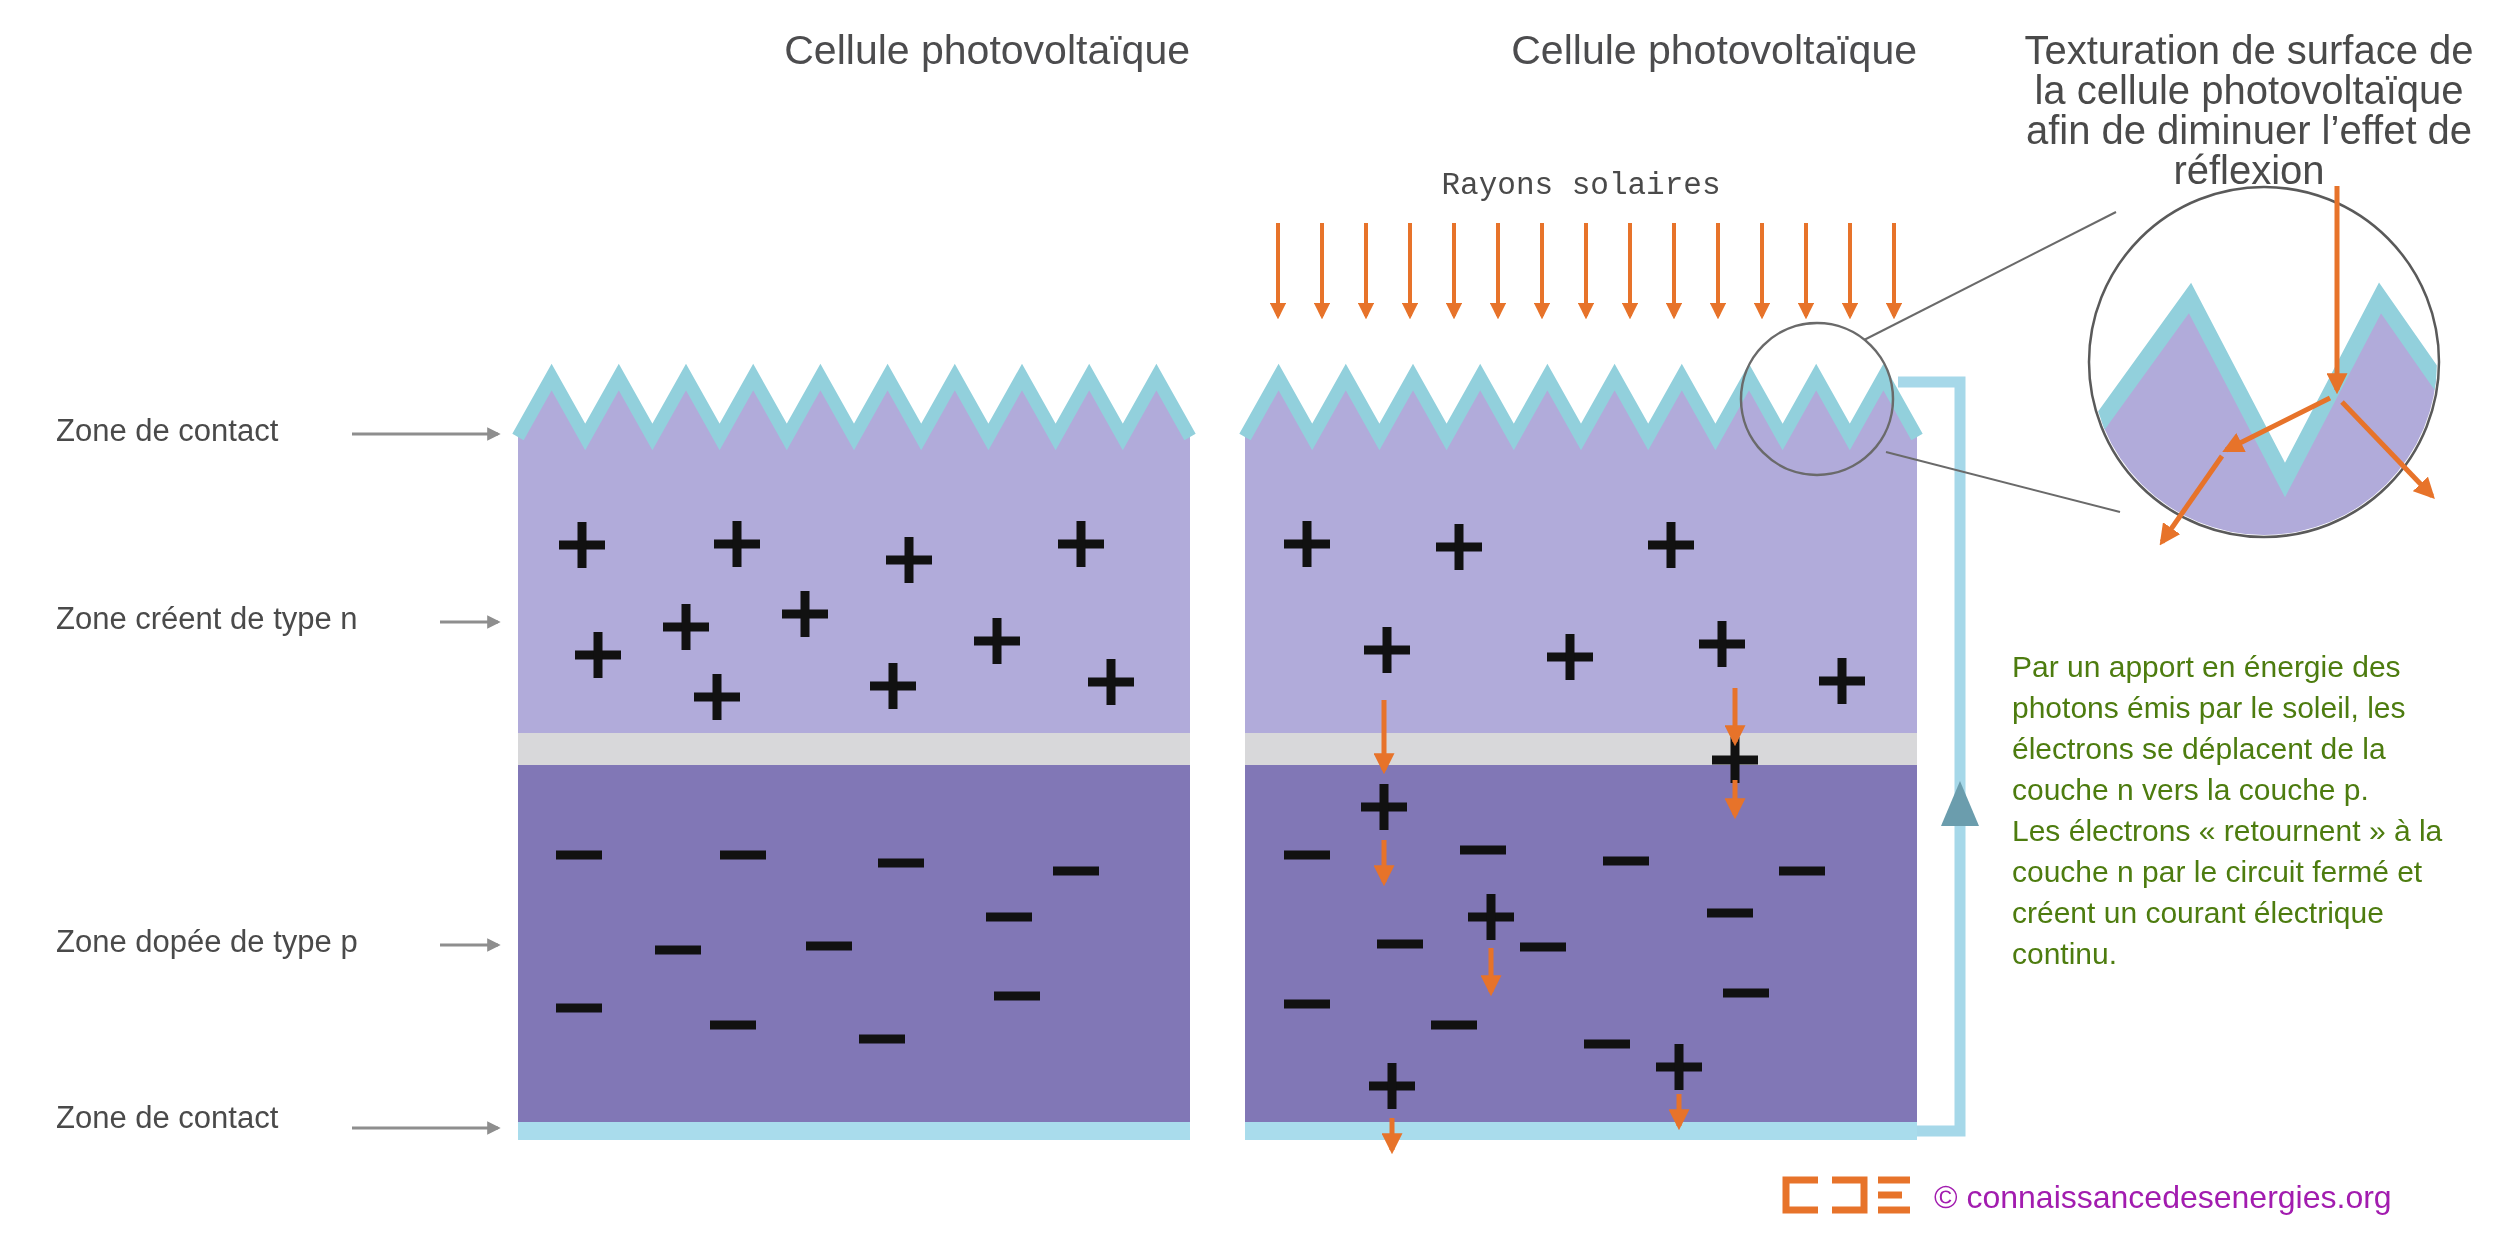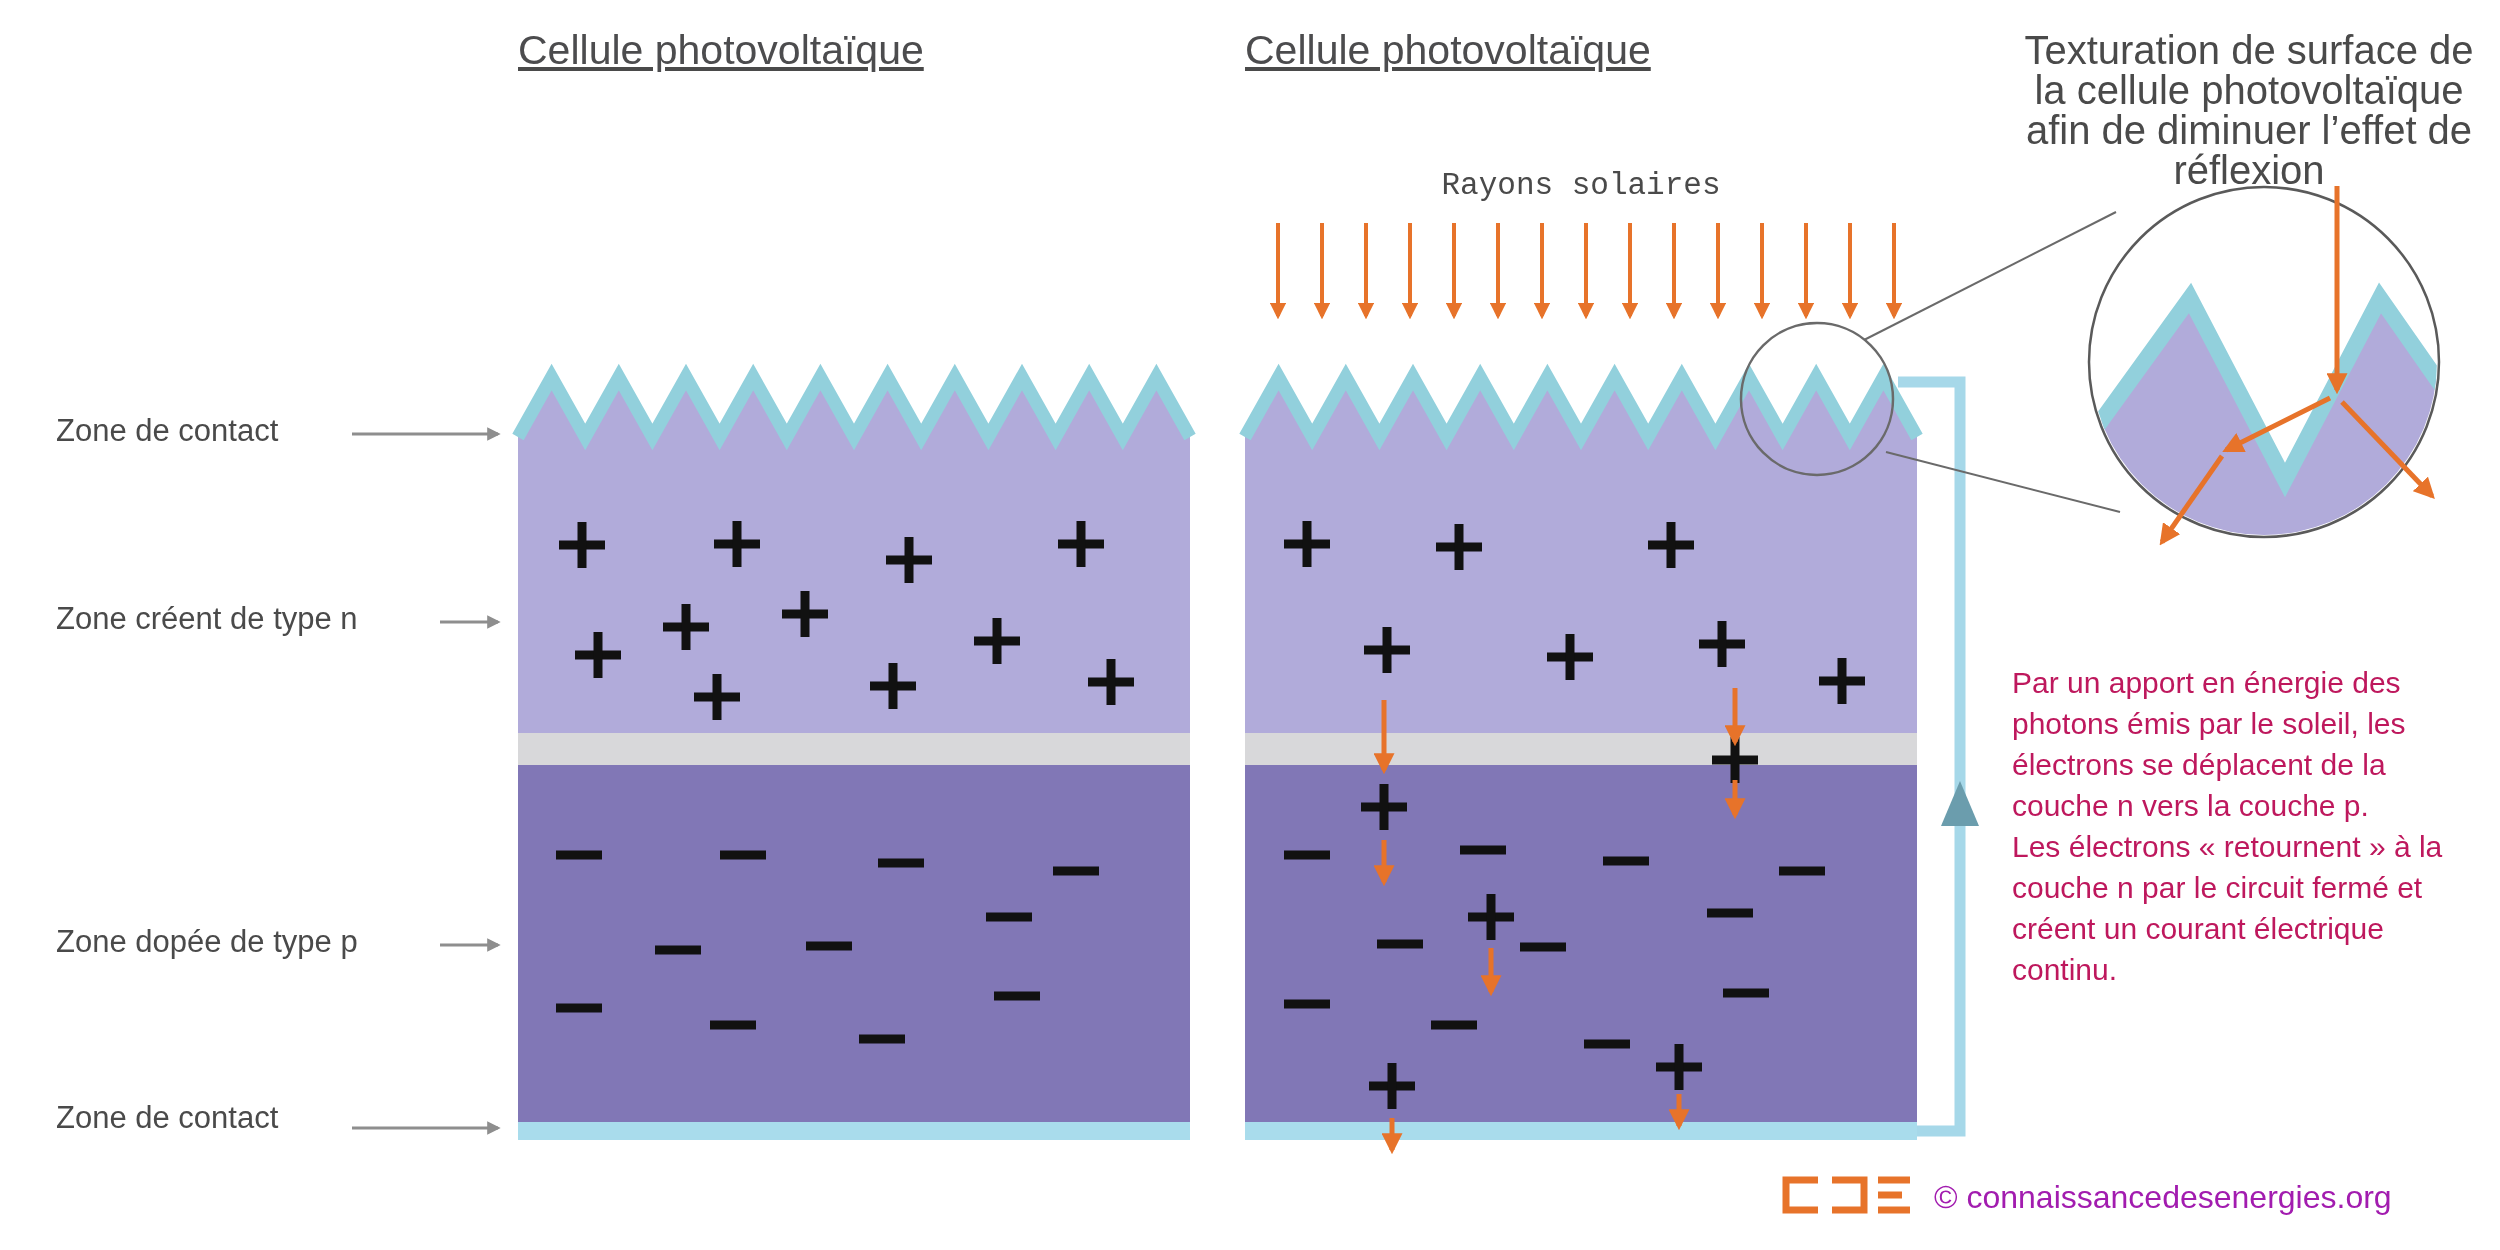--- a/index.html
+++ b/index.html
@@ -1,30 +1,30 @@
 <!DOCTYPE html>
 <html><head>
 <meta charset="utf-8">
 <style>
   html,body{margin:0;padding:0;}
   body{
     width:2500px;height:1250px;position:relative;background:#ffffff;overflow:hidden;
     font-family:"Liberation Sans", sans-serif;color:#4a4a4a;
   }
   .abs{position:absolute;}
-  .panel-title{width:672px;text-align:left;top:26px;text-decoration:underline;}
+  .panel-title{width:672px;text-align:right;top:26px;}
   .panel-title .t{font-size:41px;font-weight:500;color:#4c4c4e;line-height:48px;}
   .panel-title .s{font-size:31px;color:#6f6f6f;line-height:40px;}
   #title-left{left:518px;}
   #title-right{left:1245px;}
   #rays-label{left:1245px;width:672px;top:168px;text-align:center;font-size:31px;color:#4a4a4a;font-family:Liberation Mono, monospace;}
   #inset-caption{left:2010px;width:478px;top:30px;text-align:center;font-size:40px;line-height:40px;color:#4a4a4a;}
   .zone-label{left:56px;font-size:31px;color:#4a4a4a;white-space:nowrap;}
   #zl-1{top:413px;} #zl-2{top:601px;} #zl-3{top:924px;} #zl-4{top:1100px;}
-  #explanation{left:2012px;width:475px;top:646px;font-size:30px;line-height:41px;color:#be185d;margin-top:16px;}
+  #explanation{left:2012px;width:475px;top:646px;font-size:30px;line-height:41px;color:#4d7c0f;}
   #explanation .p2{margin-top:0px;}
   #copyright{left:1934px;top:1179px;font-size:32px;color:#a21caf;}
   svg{position:absolute;left:0;top:0;}
 </style>
 </head>
 <body>
 
 <svg id="canvas" width="2500" height="1250" viewBox="0 0 2500 1250">
   <defs>
     <marker id="arrO" viewBox="0 0 10 10" refX="8" refY="5" markerWidth="4.2" markerHeight="4.2" orient="auto-start-reverse">

